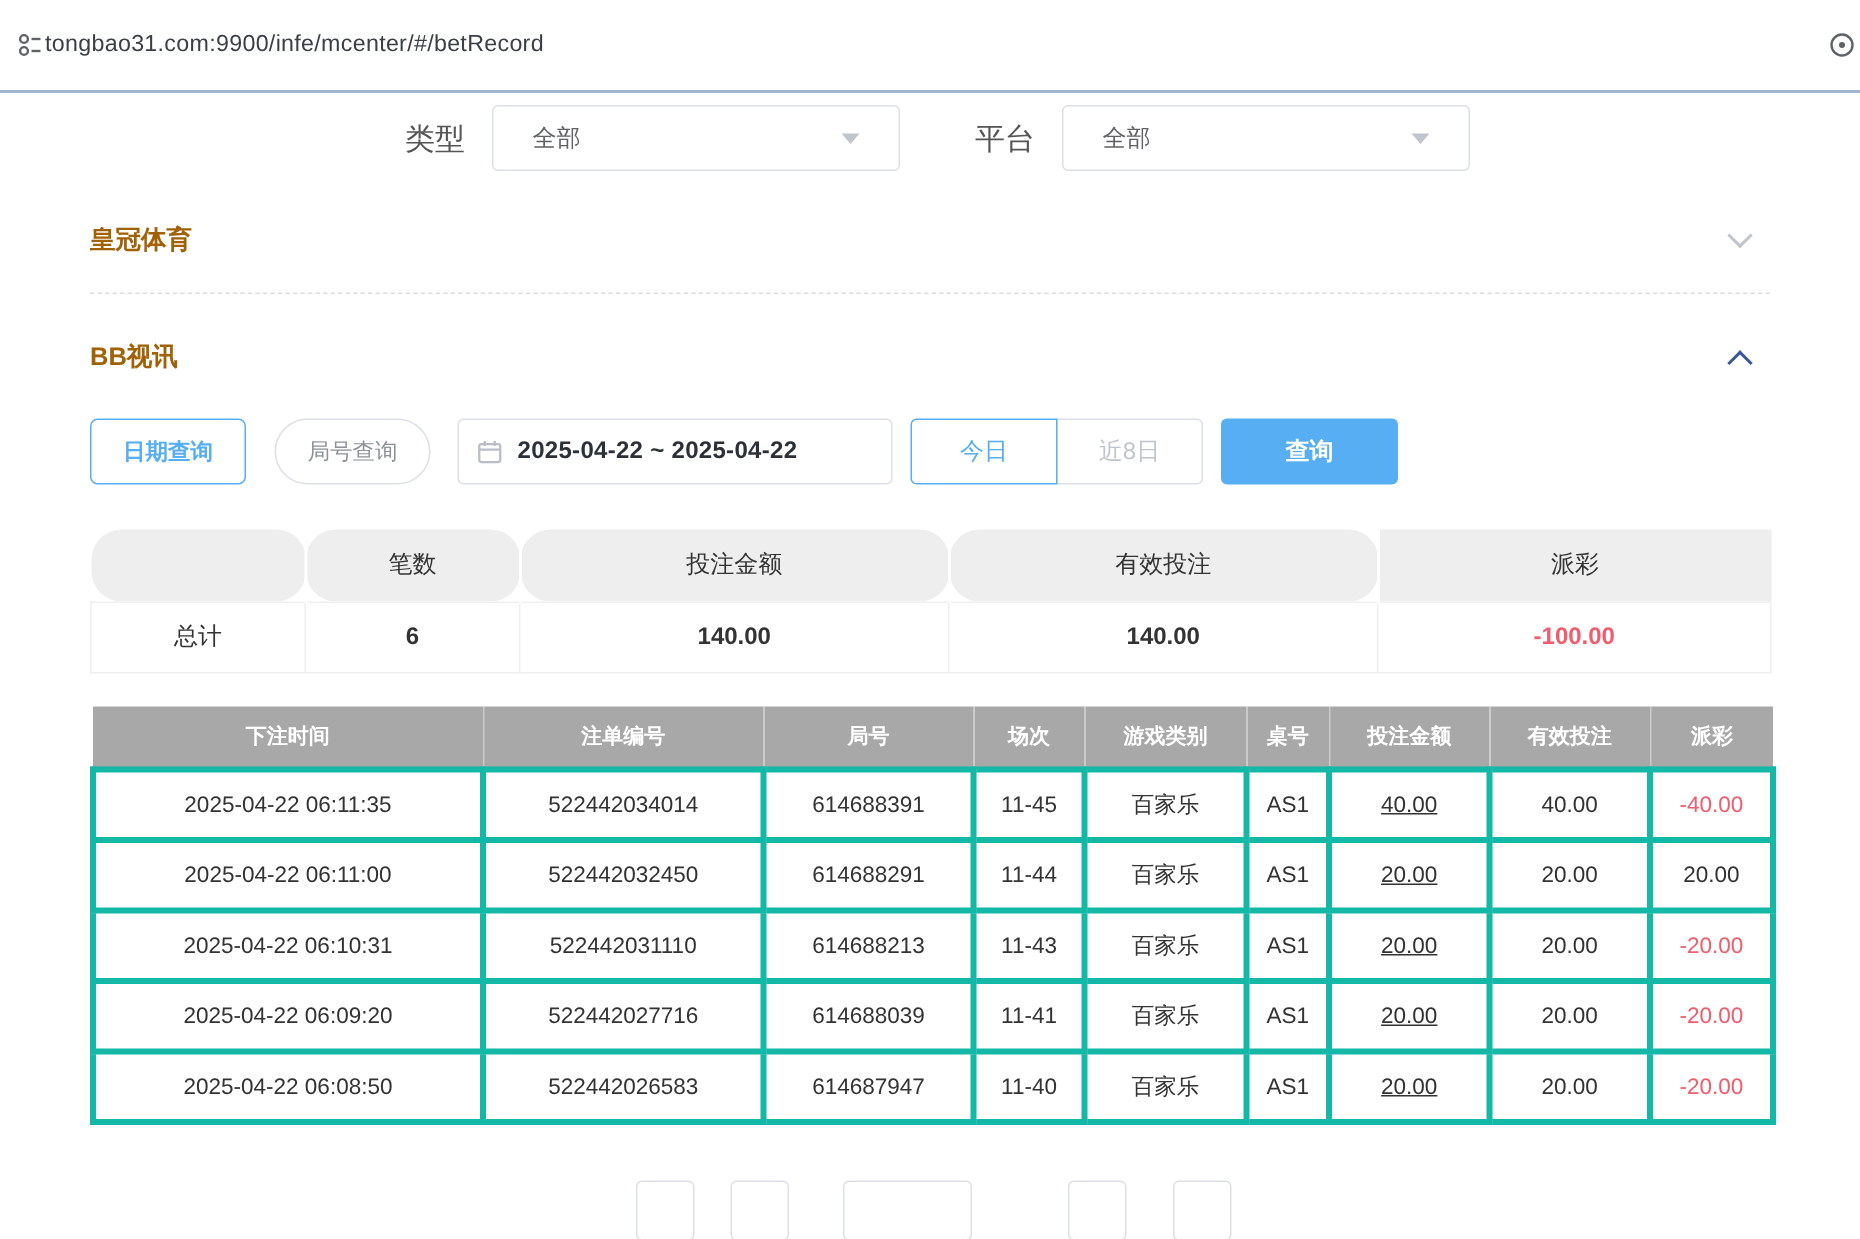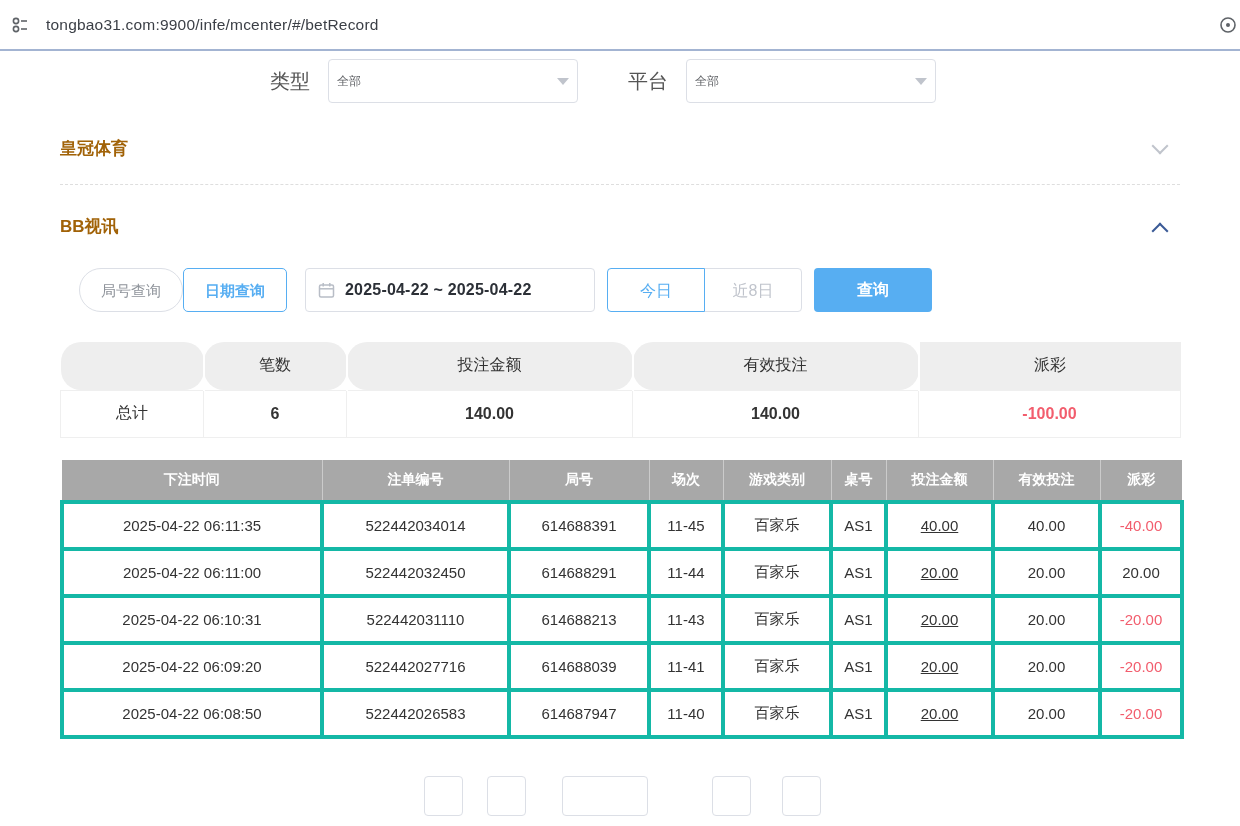--- a/index.html
+++ b/index.html
@@ -8,34 +8,34 @@
     --thead-bg:#a8a8a8;
   }
   *{box-sizing:border-box;}
   html,body{margin:0;padding:0;}
   body{
     width:1240px;height:826px;overflow:hidden;background:#fff;
     font-family:"Liberation Sans",sans-serif;color:#333;position:relative;
   }
   
   .browser-bar{
-    height:51px;border-bottom:2px solid #a3b4d2;display:flex;align-items:center;
-    padding:0 10px;gap:16px;background:#fff;
+    height:62px;border-bottom:2px solid #a3b4d2;display:flex;align-items:center;
+    padding:0 10px;gap:0;background:#fff;
   }
   .browser-url{font-size:15.5px;color:#3b3f46;letter-spacing:.2px;flex:1 1 auto;}
   .bicon{flex:0 0 auto;display:flex;align-items:center;}
   
   .content{padding:0 60px;}
   .filter-row{display:flex;align-items:center;margin-top:8px;padding-left:210px;}
   .filter-label{font-size:20px;color:#555;margin-right:18px;}
   .filter-label.platform{margin-left:50px;}
   .select{
-    width:250px;height:44px;border:1px solid #dcdfe6;border-radius:4px;
+    width:272px;height:44px;border:1px solid #dcdfe6;border-radius:4px;
     display:flex;align-items:center;justify-content:space-between;
-    padding:0 8px;font-size:12px;color:#606266;background:#fff;cursor:pointer;
+    padding:0 26px;font-size:16px;color:#606266;background:#fff;cursor:pointer;
   }
   .caret-down{
     width:0;height:0;border-left:6px solid transparent;border-right:6px solid transparent;
     border-top:7px solid #c0c4cc;margin-left:8px;
   }
   .section-row{
     display:flex;justify-content:space-between;align-items:center;
     margin-top:34px;font-size:17px;font-weight:bold;color:#a16207;
   }
   .section-row.bb{margin-top:30px;}
@@ -60,21 +60,21 @@
   }
   .date-input .date-text{font-size:16px;font-weight:bold;color:#2c3037;letter-spacing:.2px;}
   .quick-group{display:flex;margin-left:12px;}
   .quick{
     width:98px;height:44px;line-height:42px;border:1px solid #dcdfe6;background:#fff;
     font-size:16px;color:#c0c4cc;text-align:center;cursor:pointer;
   }
   .quick + .quick{margin-left:-1px;}
   .quick:first-child{border-radius:4px 0 0 4px;}
   .quick:last-child{border-radius:0 4px 4px 0;}
-  .quick.active{color:var(--accent);border-color:var(--accent);position:relative;z-index:2;}
+  .quick.active{color:var(--accent);border-color:var(--accent);position:relative;z-index:2;font-family:Liberation Mono, monospace;}
   .btn-search{
     margin-left:12px;width:118px;height:44px;background:var(--accent);color:#fff;
     border:none;border-radius:4px;font-size:16px;font-weight:bold;cursor:pointer;
   }
   
   table{width:100%;border-collapse:collapse;table-layout:fixed;text-align:center;}
   .summary-table{margin-top:30px;}
   .summary-table thead th{
     background:#eeeeee;height:48px;font-size:16px;font-weight:500;color:#333;
   }
@@ -145,22 +145,22 @@
   </div>
 
   <div class="dashed-divider"></div>
 
   <div class="section-row bb">
     <span>BB视讯</span>
     <span class="chev up"></span>
   </div>
 
   <div class="query-row">
+    <button class="btn btn-date-query">日期查询</button>
     <button class="btn btn-round-query">局号查询</button>
-    <button class="btn btn-date-query">日期查询</button>
     <div class="date-input">
       <span style="display:flex;">
         <svg width="17" height="17" viewBox="0 0 17 17">
           <rect x="1.5" y="3" width="14" height="12" rx="1.5" fill="none" stroke="#b8bdc6" stroke-width="1.5"></rect>
           <line x1="1.5" y1="6.8" x2="15.5" y2="6.8" stroke="#b8bdc6" stroke-width="1.5"></line>
           <line x1="5.2" y1="1" x2="5.2" y2="4.4" stroke="#b8bdc6" stroke-width="1.5"></line>
           <line x1="11.8" y1="1" x2="11.8" y2="4.4" stroke="#b8bdc6" stroke-width="1.5"></line>
         </svg>
       </span>
       <span class="date-text">2025-04-22 ~ 2025-04-22</span>

